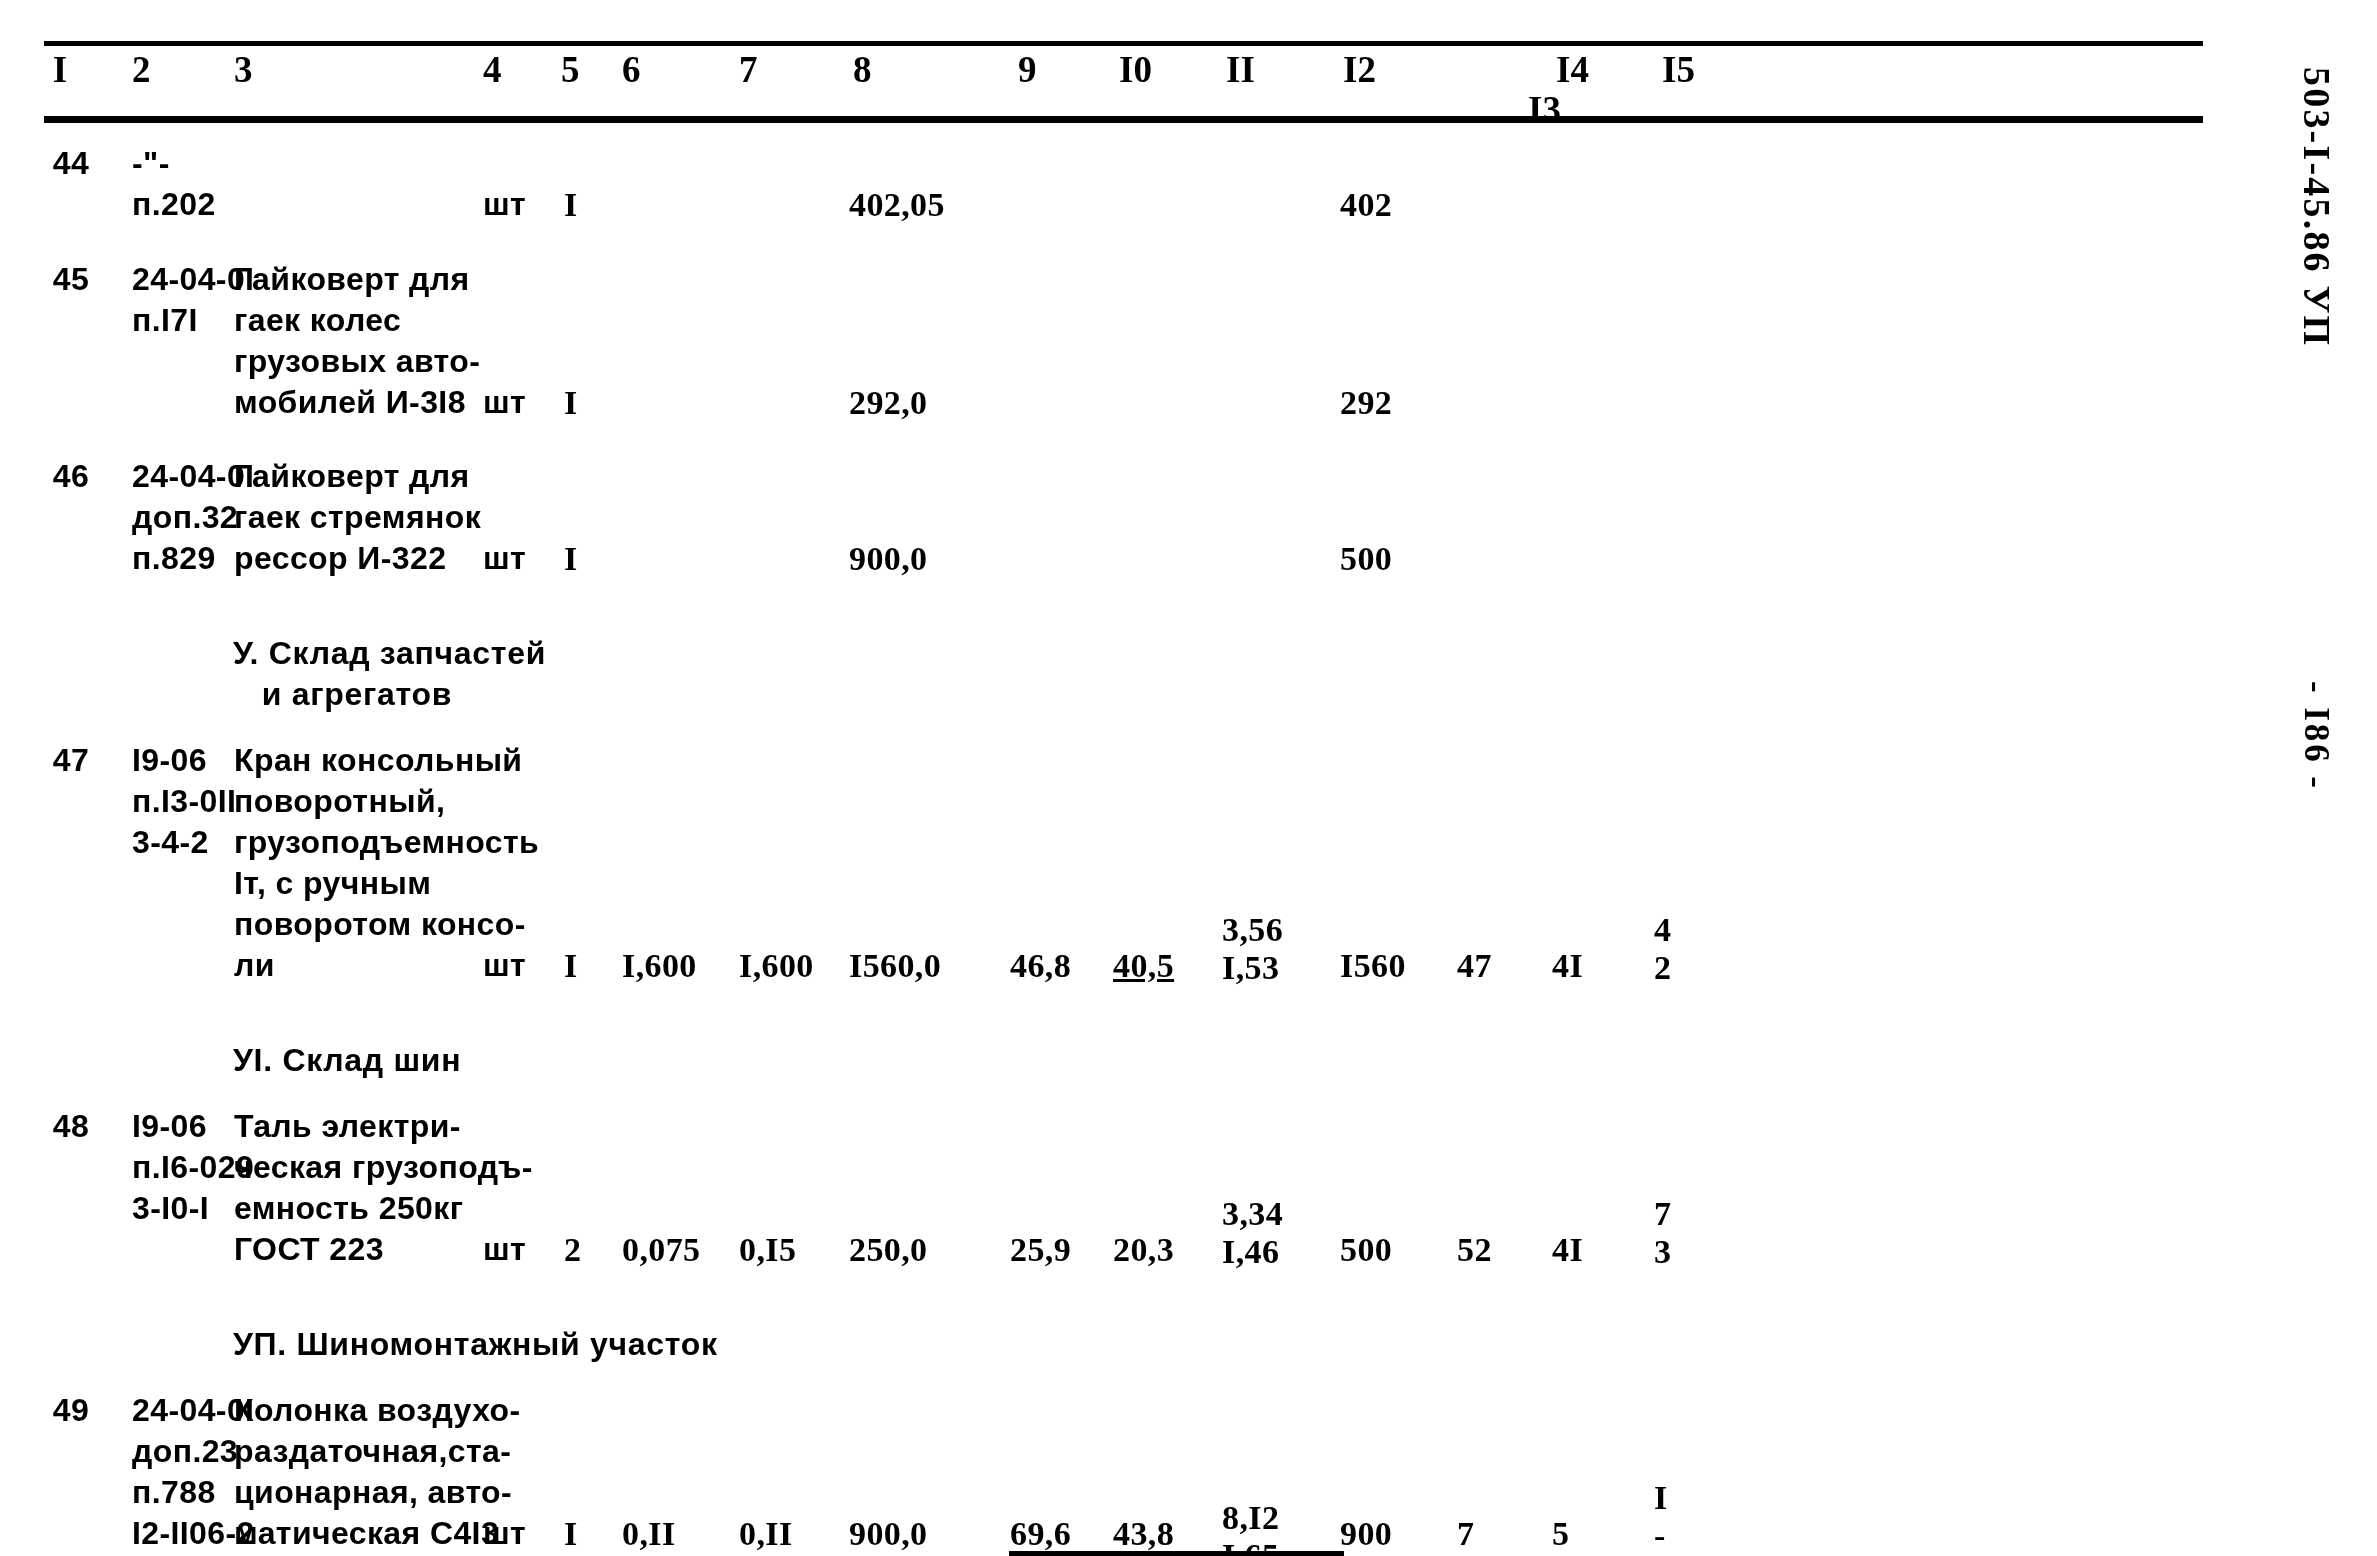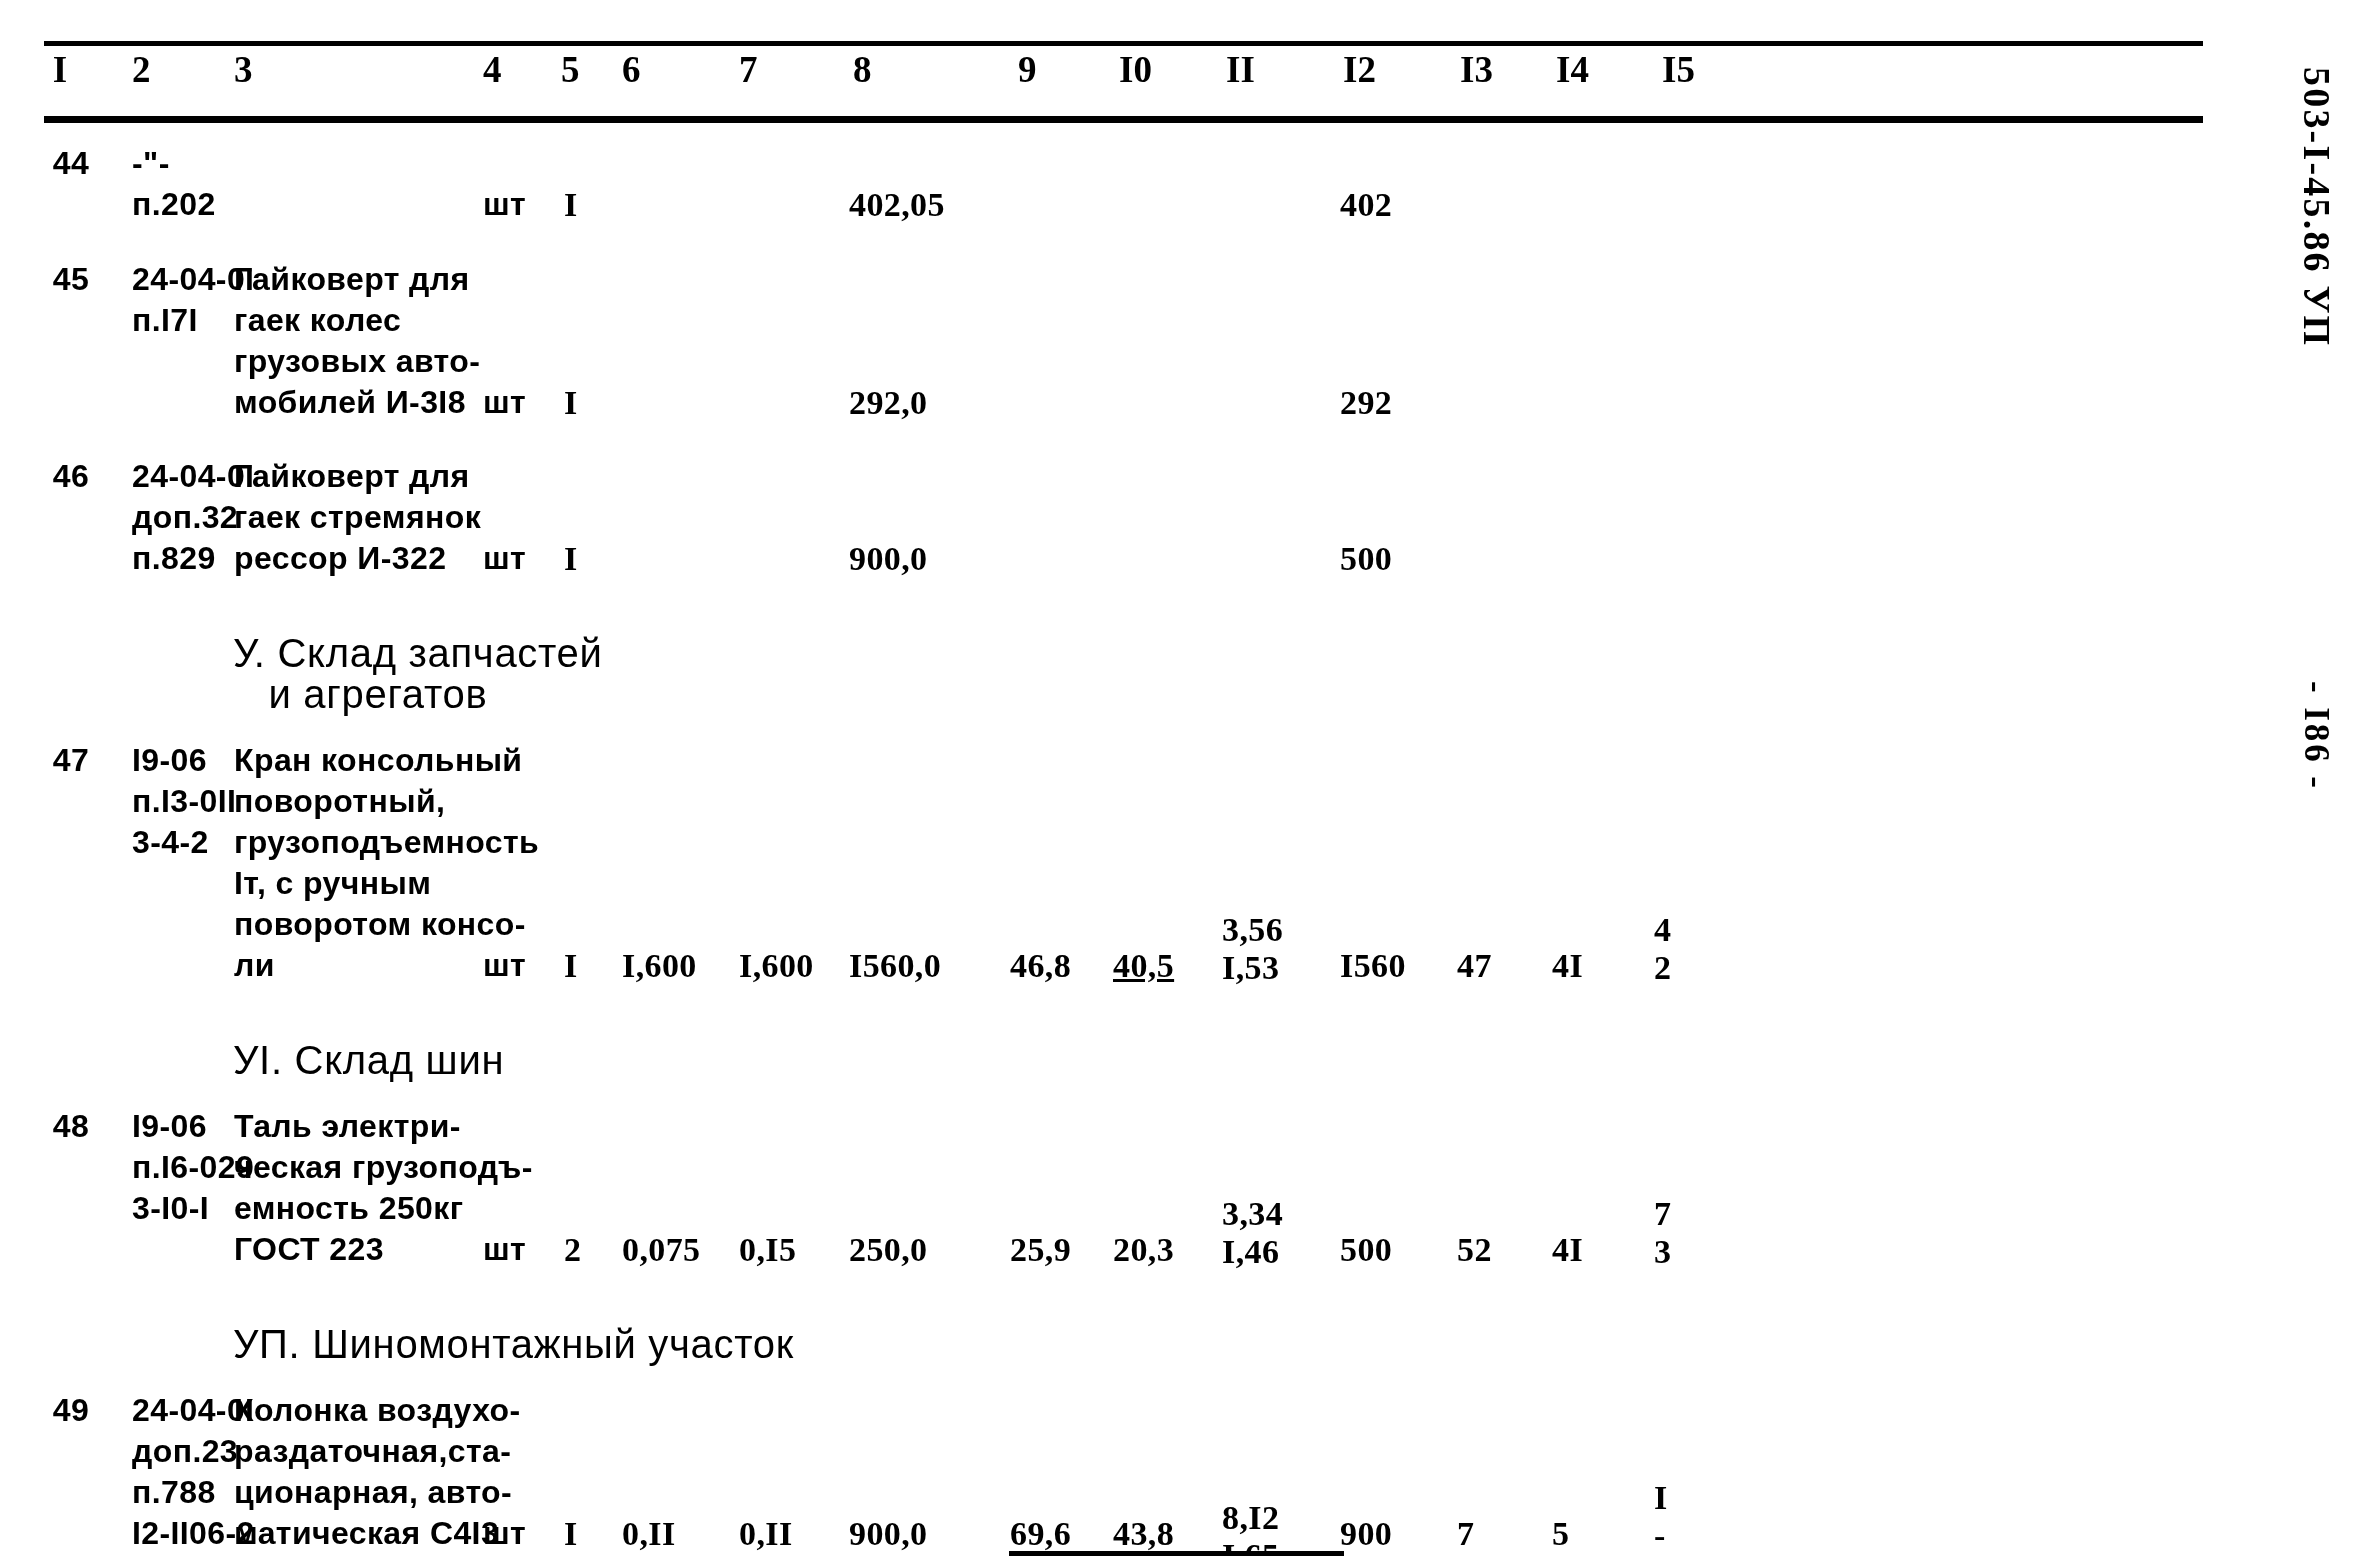--- a/index.html
+++ b/index.html
@@ -141,22 +141,22 @@
     line-height: 38px;
   }
   .frac .top-v { display: block; }
   .frac .bot-v { display: block; }
 
   
   .section-head {
     position: absolute;
     left: 189px;
     font-family: "Liberation Sans", "DejaVu Sans", sans-serif;
-    font-weight: 400;
-    font-size: 40px;
+    font-weight: 700;
+    font-size: 32px;
     line-height: 41px;
     letter-spacing: 0.7px;
     white-space: pre;
   }
 
   
   .note-underline {
     position: absolute;
     background: #000;
     height: 5.1px;
@@ -180,21 +180,21 @@
         <div class="ch" style="left: 190px;">3</div>
         <div class="ch" style="left: 439px;">4</div>
         <div class="ch" style="left: 517px;">5</div>
         <div class="ch" style="left: 578px;">6</div>
         <div class="ch" style="left: 695px;">7</div>
         <div class="ch" style="left: 809px;">8</div>
         <div class="ch" style="left: 974px;">9</div>
         <div class="ch" style="left: 1075px;">I0</div>
         <div class="ch" style="left: 1182px;">II</div>
         <div class="ch" style="left: 1299px;">I2</div>
-        <div class="ch" style="left: 1416px;">I3</div>
+        <div class="ch" style="left: 1484px; margin-top: 40px;">I3</div>
         <div class="ch" style="left: 1512px;">I4</div>
         <div class="ch" style="left: 1618px;">I5</div>
       </div>
     <div class="rule bottom"></div>
 
     <div id="body-rows" style="height: 1445px;">
         <div class="row" style="position: absolute; top: 0px; left: 0px; width: 2159px; height: 82px;">
           <div class="cell c1" style="top: 0px;"><div>44</div></div>
           <div class="cell c2" style="top: 0px;"><div>-"-</div><div>п.202</div></div>
           <div class="cell c4" style="top: 41px;">шт</div>

